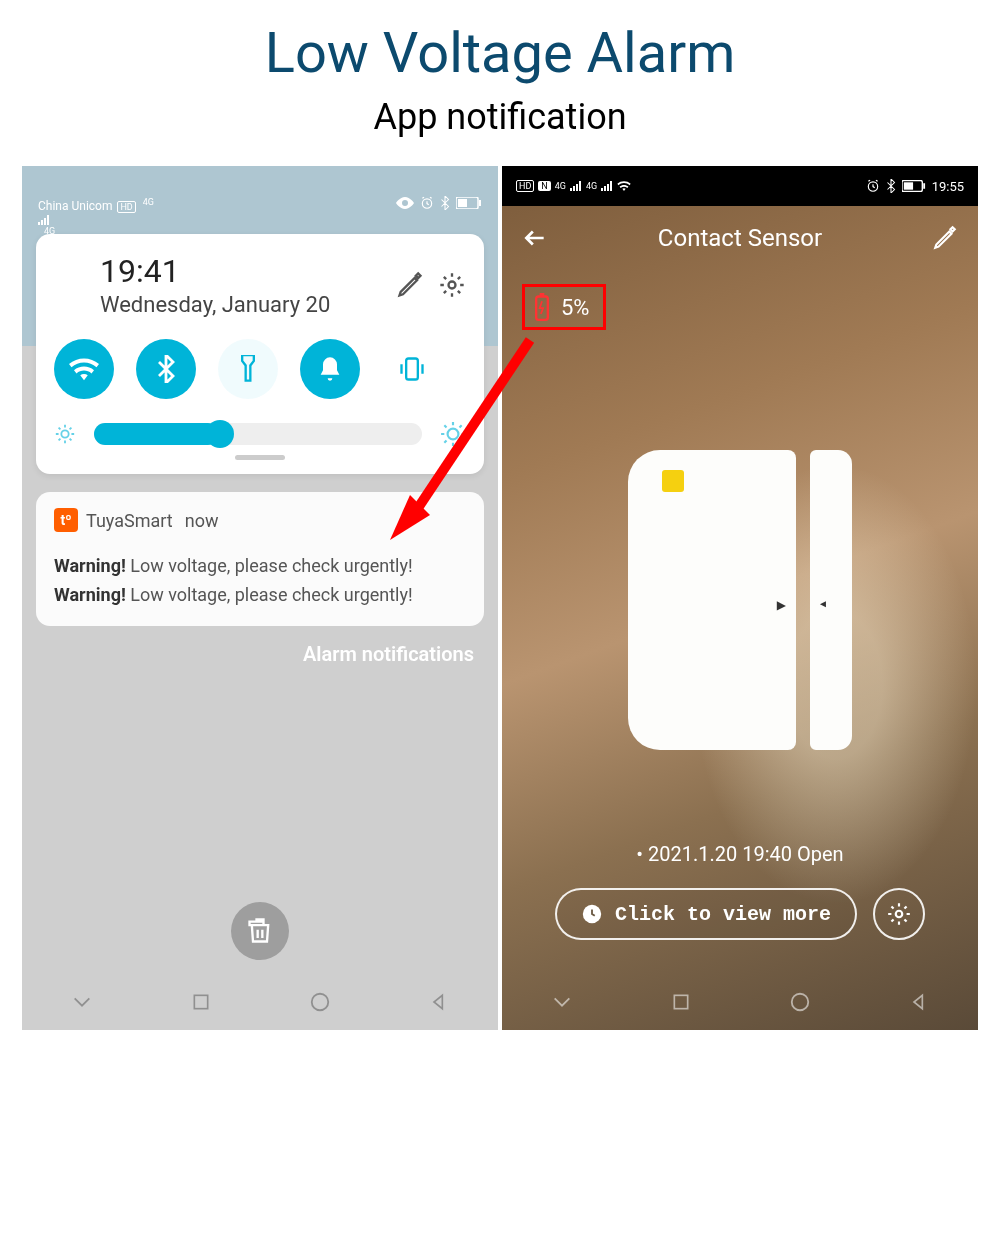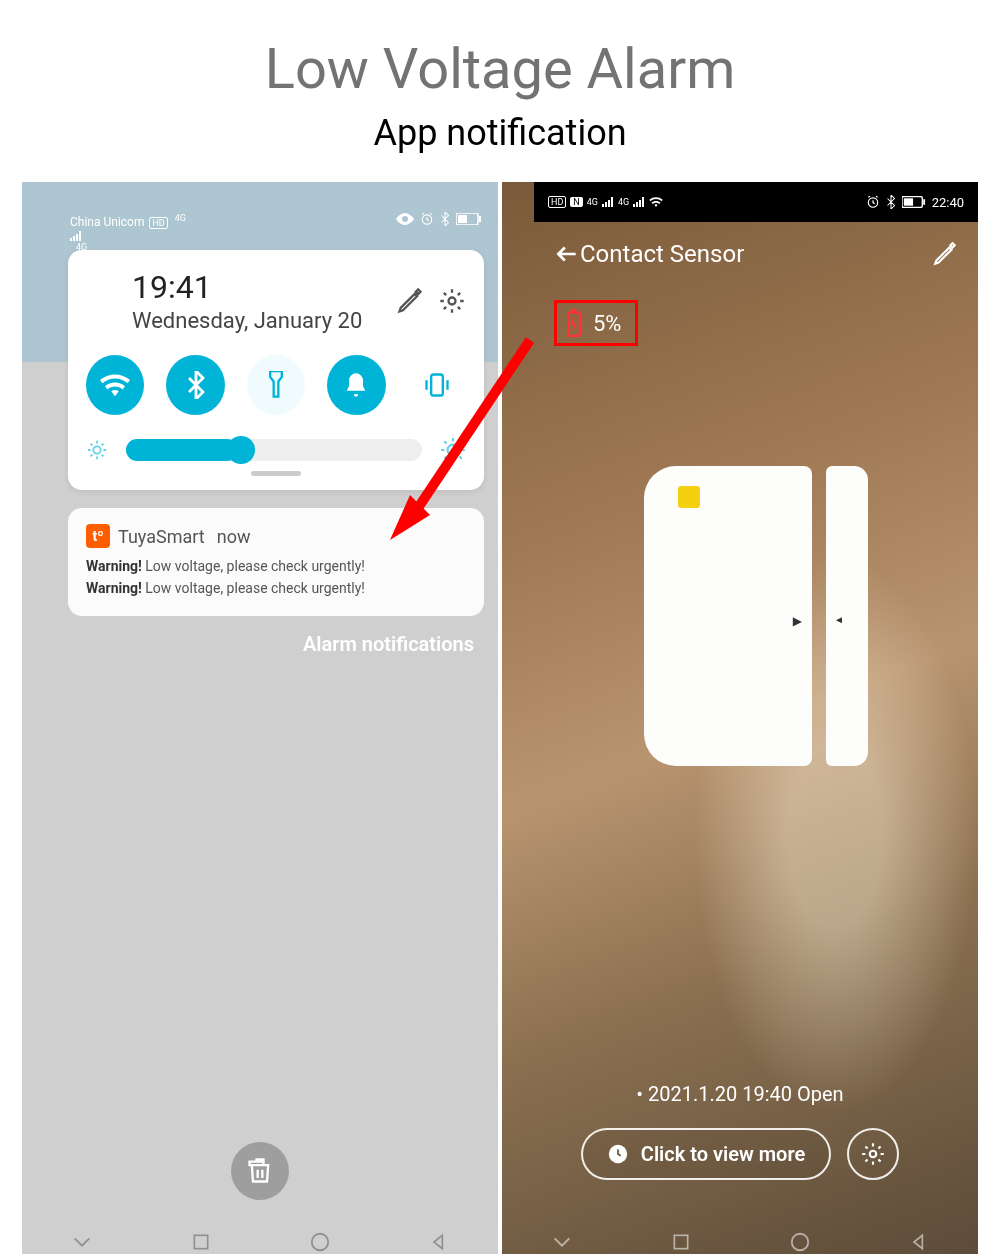--- a/index.html
+++ b/index.html
@@ -6,43 +6,42 @@
   body {
     font-family: -apple-system, BlinkMacSystemFont, "Segoe UI", Roboto, Helvetica, Arial, sans-serif;
     width: 1000px;
     height: 1254px;
     background: #fff;
     position: relative;
   }
   .heading {
     text-align: center;
     font-size: 56px;
-    color: #737373;
-    padding-top: 36px;
+    color: #0c4a6e;
+    padding-top: 20px;
     font-weight: 400;
   }
   .subheading {
     text-align: center;
     font-size: 36px;
     color: #000000;
     padding-top: 10px;
     font-weight: 400;
   }
   .phones {
     display: flex;
     gap: 4px;
     margin-top: 28px;
     padding: 0 22px;
   }
   .phone {
     width: 476px;
-    height: 1088px;
+    height: 864px;
     position: relative;
     overflow: hidden;
-    padding-left: 32px;
   }
   
   .p1 {
     background: linear-gradient(#aec6d1 0 180px, #cfcfcf 180px 100%);
   }
   .p1-status {
     color: #fff;
     font-size: 12px;
     padding: 30px 16px 0 16px;
     display: flex;
@@ -105,21 +104,21 @@
     padding: 16px 18px;
   }
   .notif-head {
     display: flex; align-items: center; gap: 8px; font-size: 18px; color: #555;
   }
   .tuya-icon {
     width: 24px; height: 24px; background: #ff5e00; border-radius: 4px;
     display: flex; align-items: center; justify-content: center; color: #fff; font-size: 14px; font-weight: bold;
   }
   .notif-body {
-    margin-top: 7px; font-size: 14px; color: #555; line-height: 1.6;
+    margin-top: 20px; font-size: 18px; color: #555; line-height: 1.6;
   }
   .notif-body b { color: #333; }
   .manage {
     text-align: right; color: #fff; font-size: 20px; font-weight: 600;
     padding: 16px 24px 0 0;
   }
   .trash-wrap {
     position: absolute; bottom: 70px; left: 0; right: 0; text-align: center;
   }
   .trash {
@@ -142,21 +141,21 @@
   }
   .p2-status {
     background: #000; color: #fff; height: 40px;
     display: flex; justify-content: space-between; align-items: center;
     padding: 0 14px; font-size: 13px; position: relative; z-index: 2;
   }
   .p2-header {
     display: flex; justify-content: space-between; align-items: center;
     padding: 18px 20px; color: #fff; position: relative; z-index: 2;
   }
-  .p2-title { font-size: 24px; flex: 1; }
+  .p2-title { font-size: 24px; flex: 1; text-align: center; }
   .battery-box {
     margin: 14px 0 0 20px;
     border: 3px solid #f00;
     display: inline-flex; align-items: center; gap: 10px;
     padding: 6px 14px 6px 8px;
     color: #fff; font-size: 22px;
     position: relative; z-index: 2;
   }
   .sensor-wrap {
     position: relative; z-index: 2;
@@ -191,20 +190,21 @@
   .p2-actions {
     position: absolute; bottom: 90px; left: 0; right: 0;
     display: flex; justify-content: center; align-items: center; gap: 16px; z-index: 2;
   }
   .view-more {
     height: 52px; padding: 0 24px; border-radius: 26px;
     border: 2px solid rgba(255,255,255,0.9);
     color: #fff; font-size: 20px; font-weight: 600;
     display: flex; align-items: center; gap: 12px;
     background: rgba(0,0,0,0.05);
+    font-family: Liberation Mono, monospace;
   }
   .gear-circle {
     width: 52px; height: 52px; border-radius: 50%;
     border: 2px solid rgba(255,255,255,0.9);
     display: flex; align-items: center; justify-content: center; color: #fff;
   }
   .p2 .navbar { color: rgba(255,255,255,0.55); z-index: 2; }
   
   .arrow {
     position: absolute;
@@ -427,21 +427,21 @@
               <path d="M6 0v20l5-5-5-5 5-5-5-5zM1 5l5 5-5 5" fill="none" stroke="#fff" stroke-width="1.5"></path>
             </svg>
           </span>
         <span>
             <svg width="24" height="12" viewBox="0 0 26 12">
               <rect x="0" y="0" width="22" height="12" rx="2" fill="none" stroke="#fff" stroke-width="1.5"></rect>
               <rect x="2" y="2" width="10" height="8" fill="#fff"></rect>
               <rect x="23" y="3" width="2" height="6" fill="#fff"></rect>
             </svg>
           </span>
-        <span>22:40</span>
+        <span>19:55</span>
       </div>
     </div>
 
     <div class="p2-header">
       <span>
         <svg width="26" height="26" viewBox="0 0 24 24">
             <path d="M20 12H4M10 6l-6 6 6 6" fill="none" stroke="#fff" stroke-width="2.5"></path>
           </svg>
       </span>
       <span class="p2-title">Contact Sensor</span>

